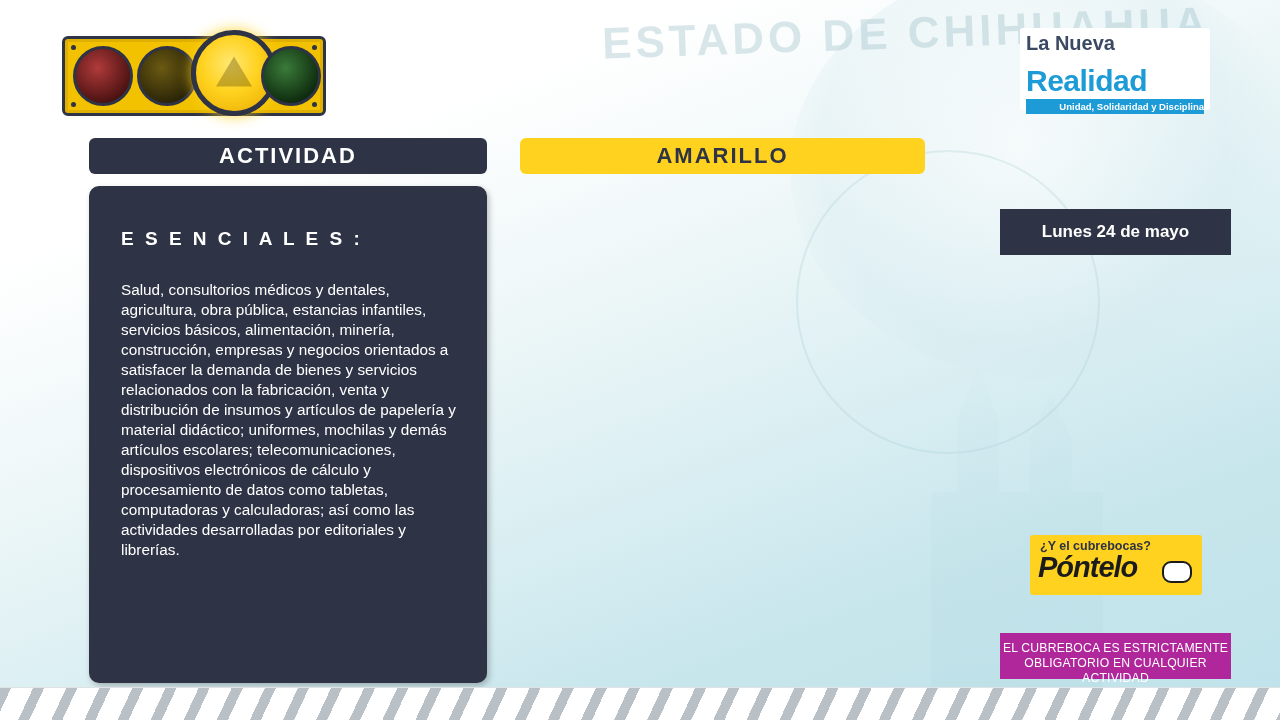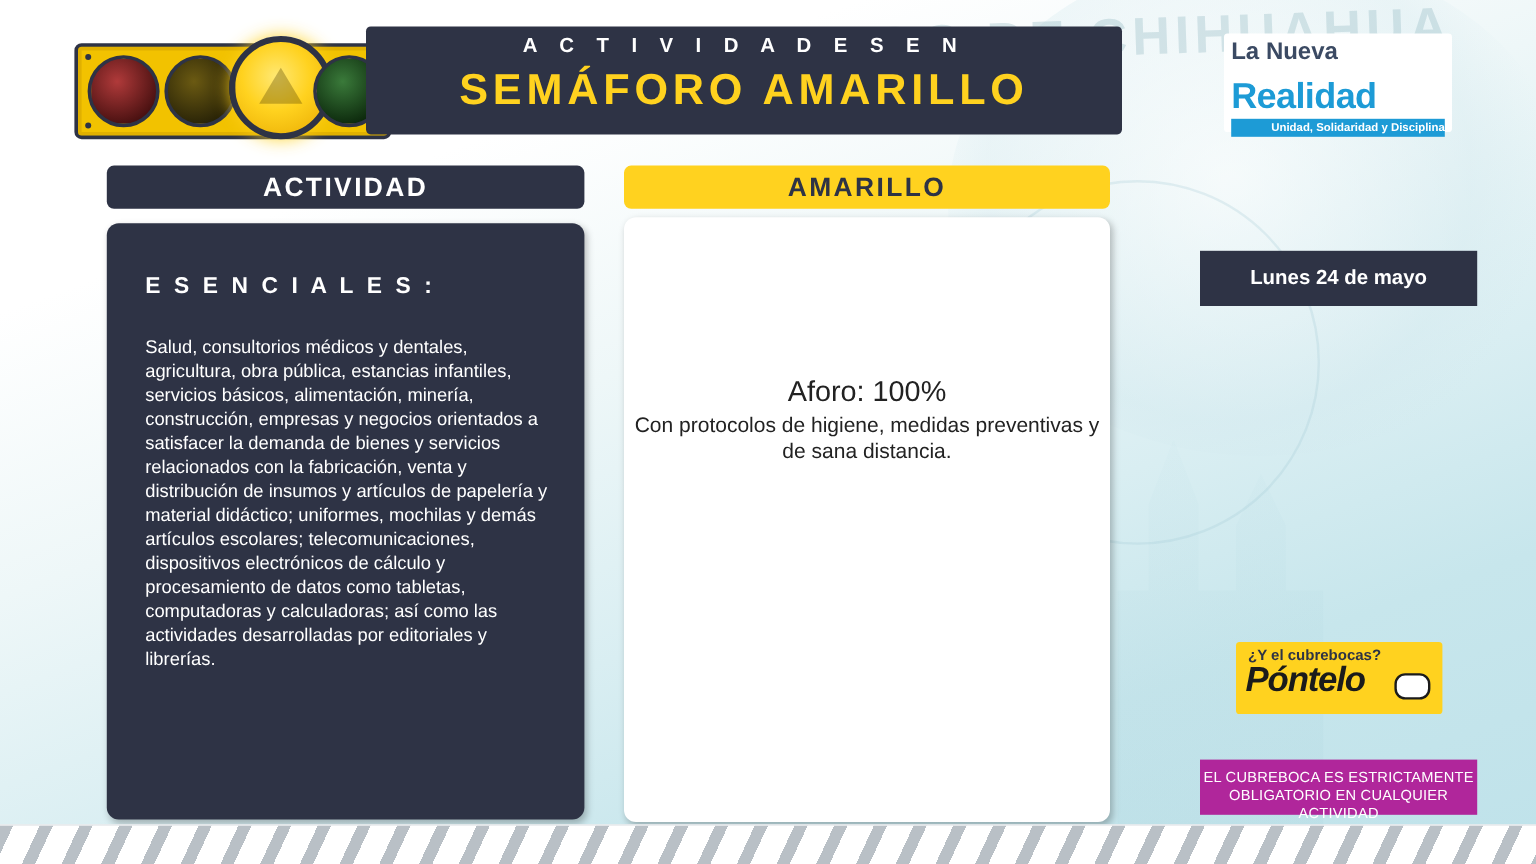--- a/index.html
+++ b/index.html
@@ -409,45 +409,35 @@
     <div class="tl-big">
       <div class="tri"></div>
     </div>
     <div class="tl-lamp green"></div>
     <div class="tl-bolt" style="left:6px;top:6px;"></div>
     <div class="tl-bolt" style="right:6px;top:6px;"></div>
     <div class="tl-bolt" style="left:6px;bottom:6px;"></div>
     <div class="tl-bolt" style="right:6px;bottom:6px;"></div>
   </div>
 
-  <div class="title-banner">
-    <div class="title-sup">A C T I V I D A D E S   E N</div>
-    <div class="title-main">SEMÁFORO AMARILLO</div>
-  </div>
 
   <div class="logo-realidad">
     <div class="lr-line1">La Nueva</div>
     <div class="lr-line2">Realidad</div>
     <div class="lr-line3">Unidad, Solidaridad y Disciplina</div>
   </div>
 
   <div class="col-head amarillo">AMARILLO</div>
   <div class="col-head activity">ACTIVIDAD</div>
 
   <div class="panel activity">
     <div class="essentials-title">E S E N C I A L E S :</div>
     <div class="essentials-body">Salud, consultorios médicos y dentales, agricultura, obra pública, estancias infantiles, servicios básicos, alimentación, minería, construcción, empresas y negocios orientados a satisfacer la demanda de bienes y servicios relacionados con la fabricación, venta y distribución de insumos y artículos de papelería y material didáctico; uniformes, mochilas y demás artículos escolares; telecomunicaciones, dispositivos electrónicos de cálculo y procesamiento de datos como tabletas, computadoras y calculadoras; así como las actividades desarrolladas por editoriales y librerías.</div>
   </div>
 
-  <div class="panel amarillo">
-    <div class="aforo-block">
-      <div class="aforo-title">Aforo: 100%</div>
-      <div class="aforo-sub">Con protocolos de higiene, medidas preventivas y de sana distancia.</div>
-    </div>
-  </div>
 
   <div class="date-badge">Lunes 24 de mayo</div>
 
 
   <div class="cubrebocas-logo">
     <div class="cb-q">¿Y el cubrebocas?</div>
     <div class="cb-main">Póntelo</div>
     <div class="cb-mask"></div>
   </div>
 

